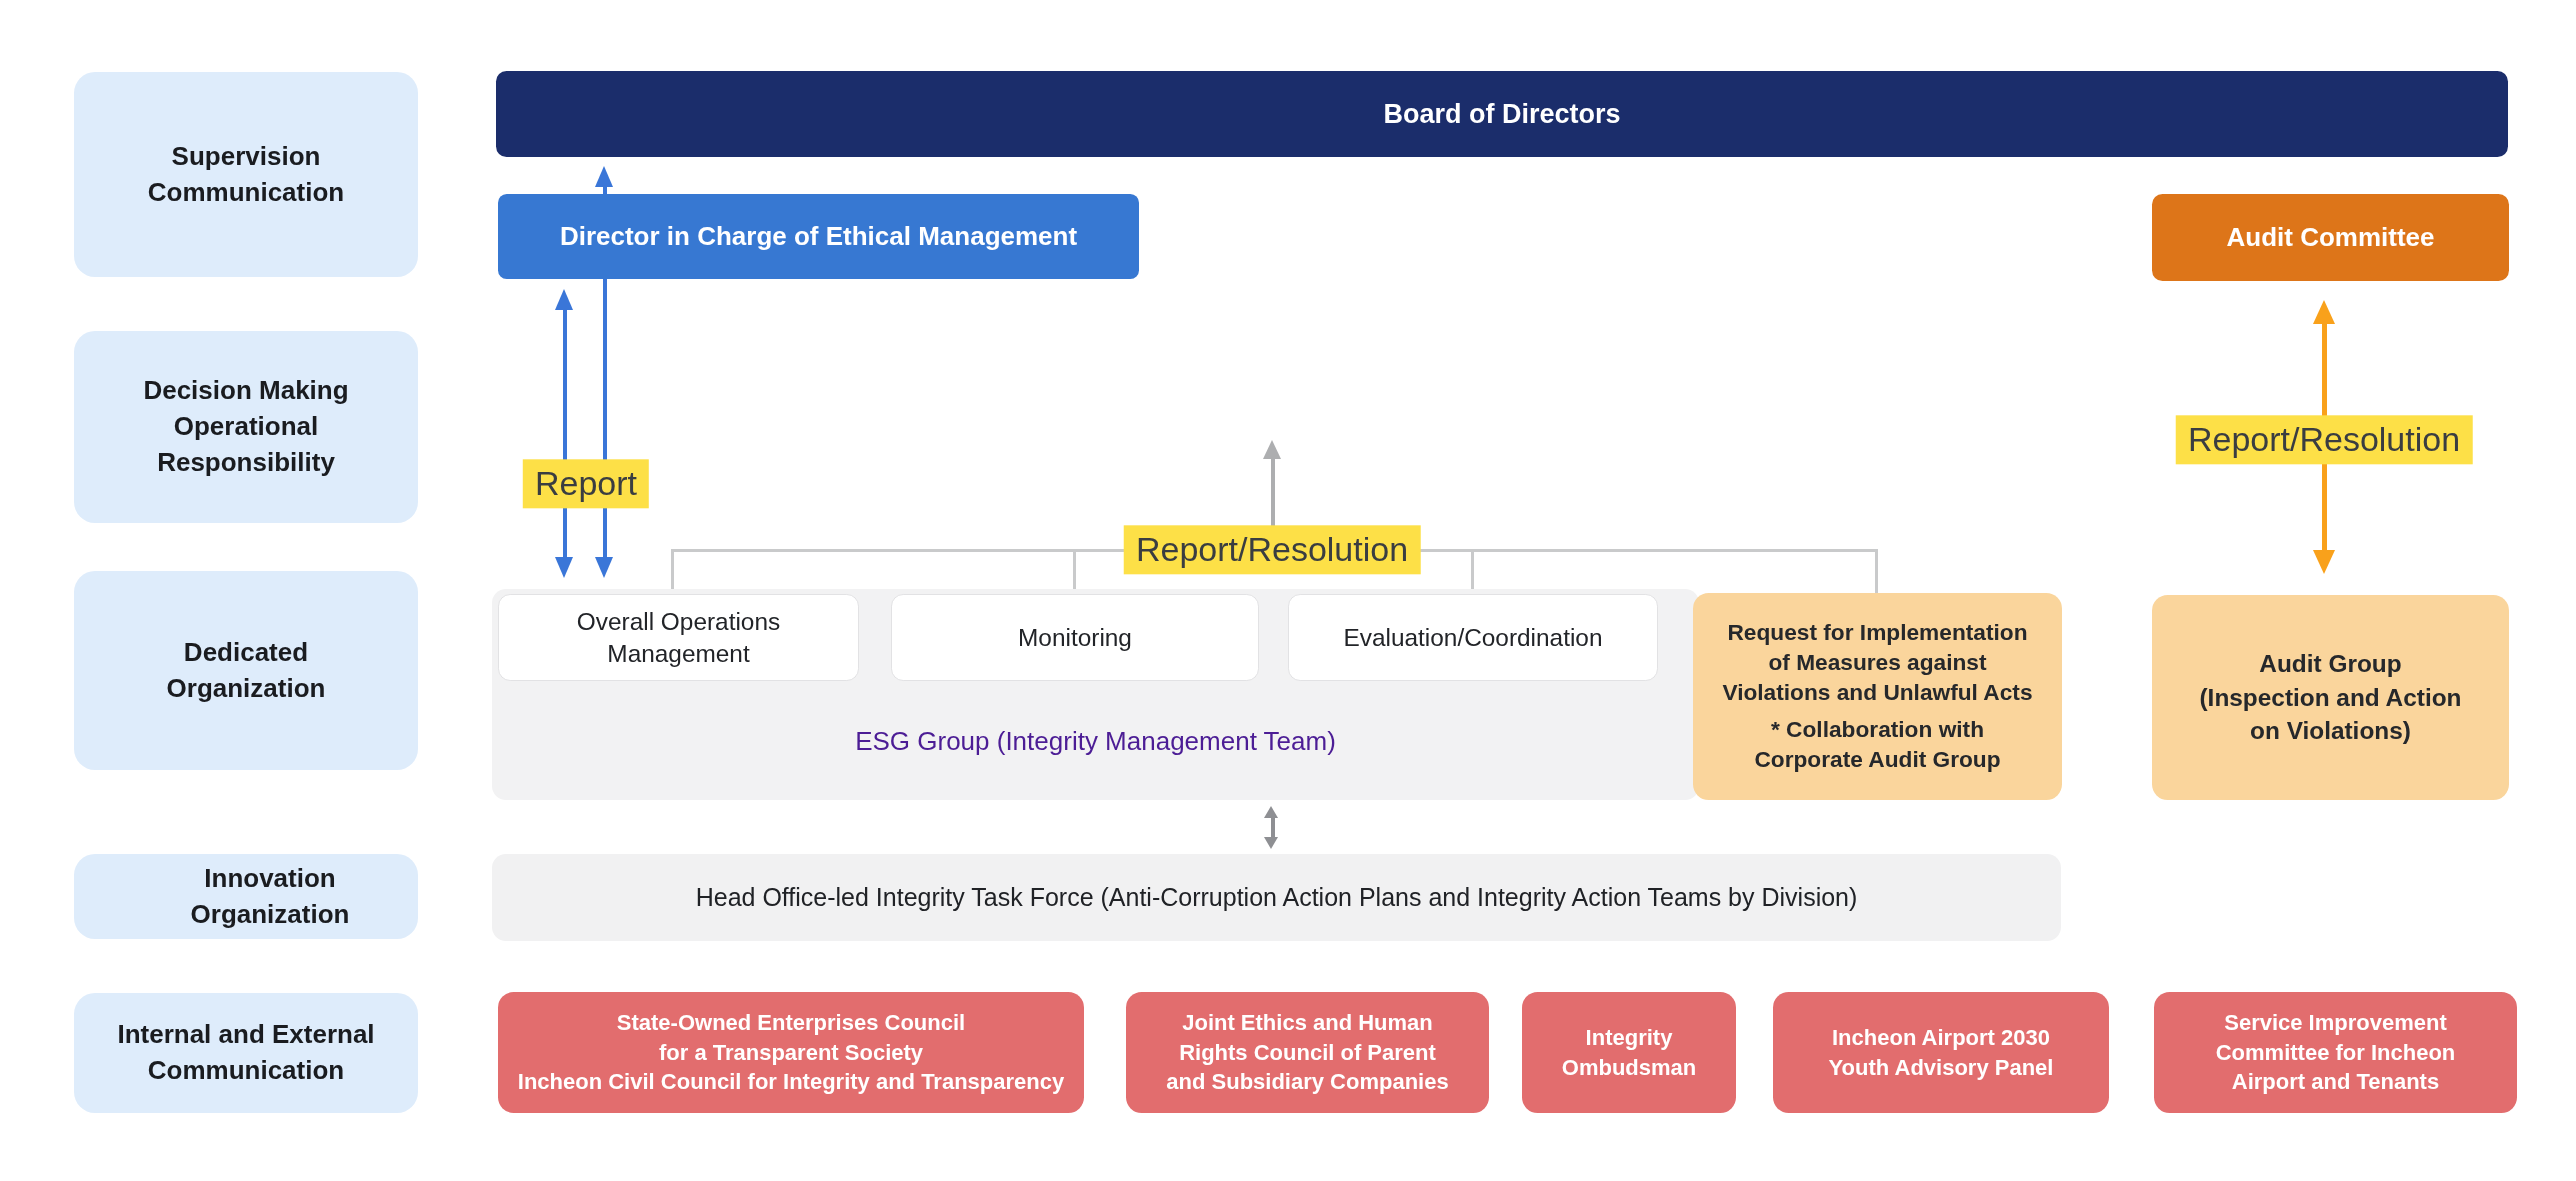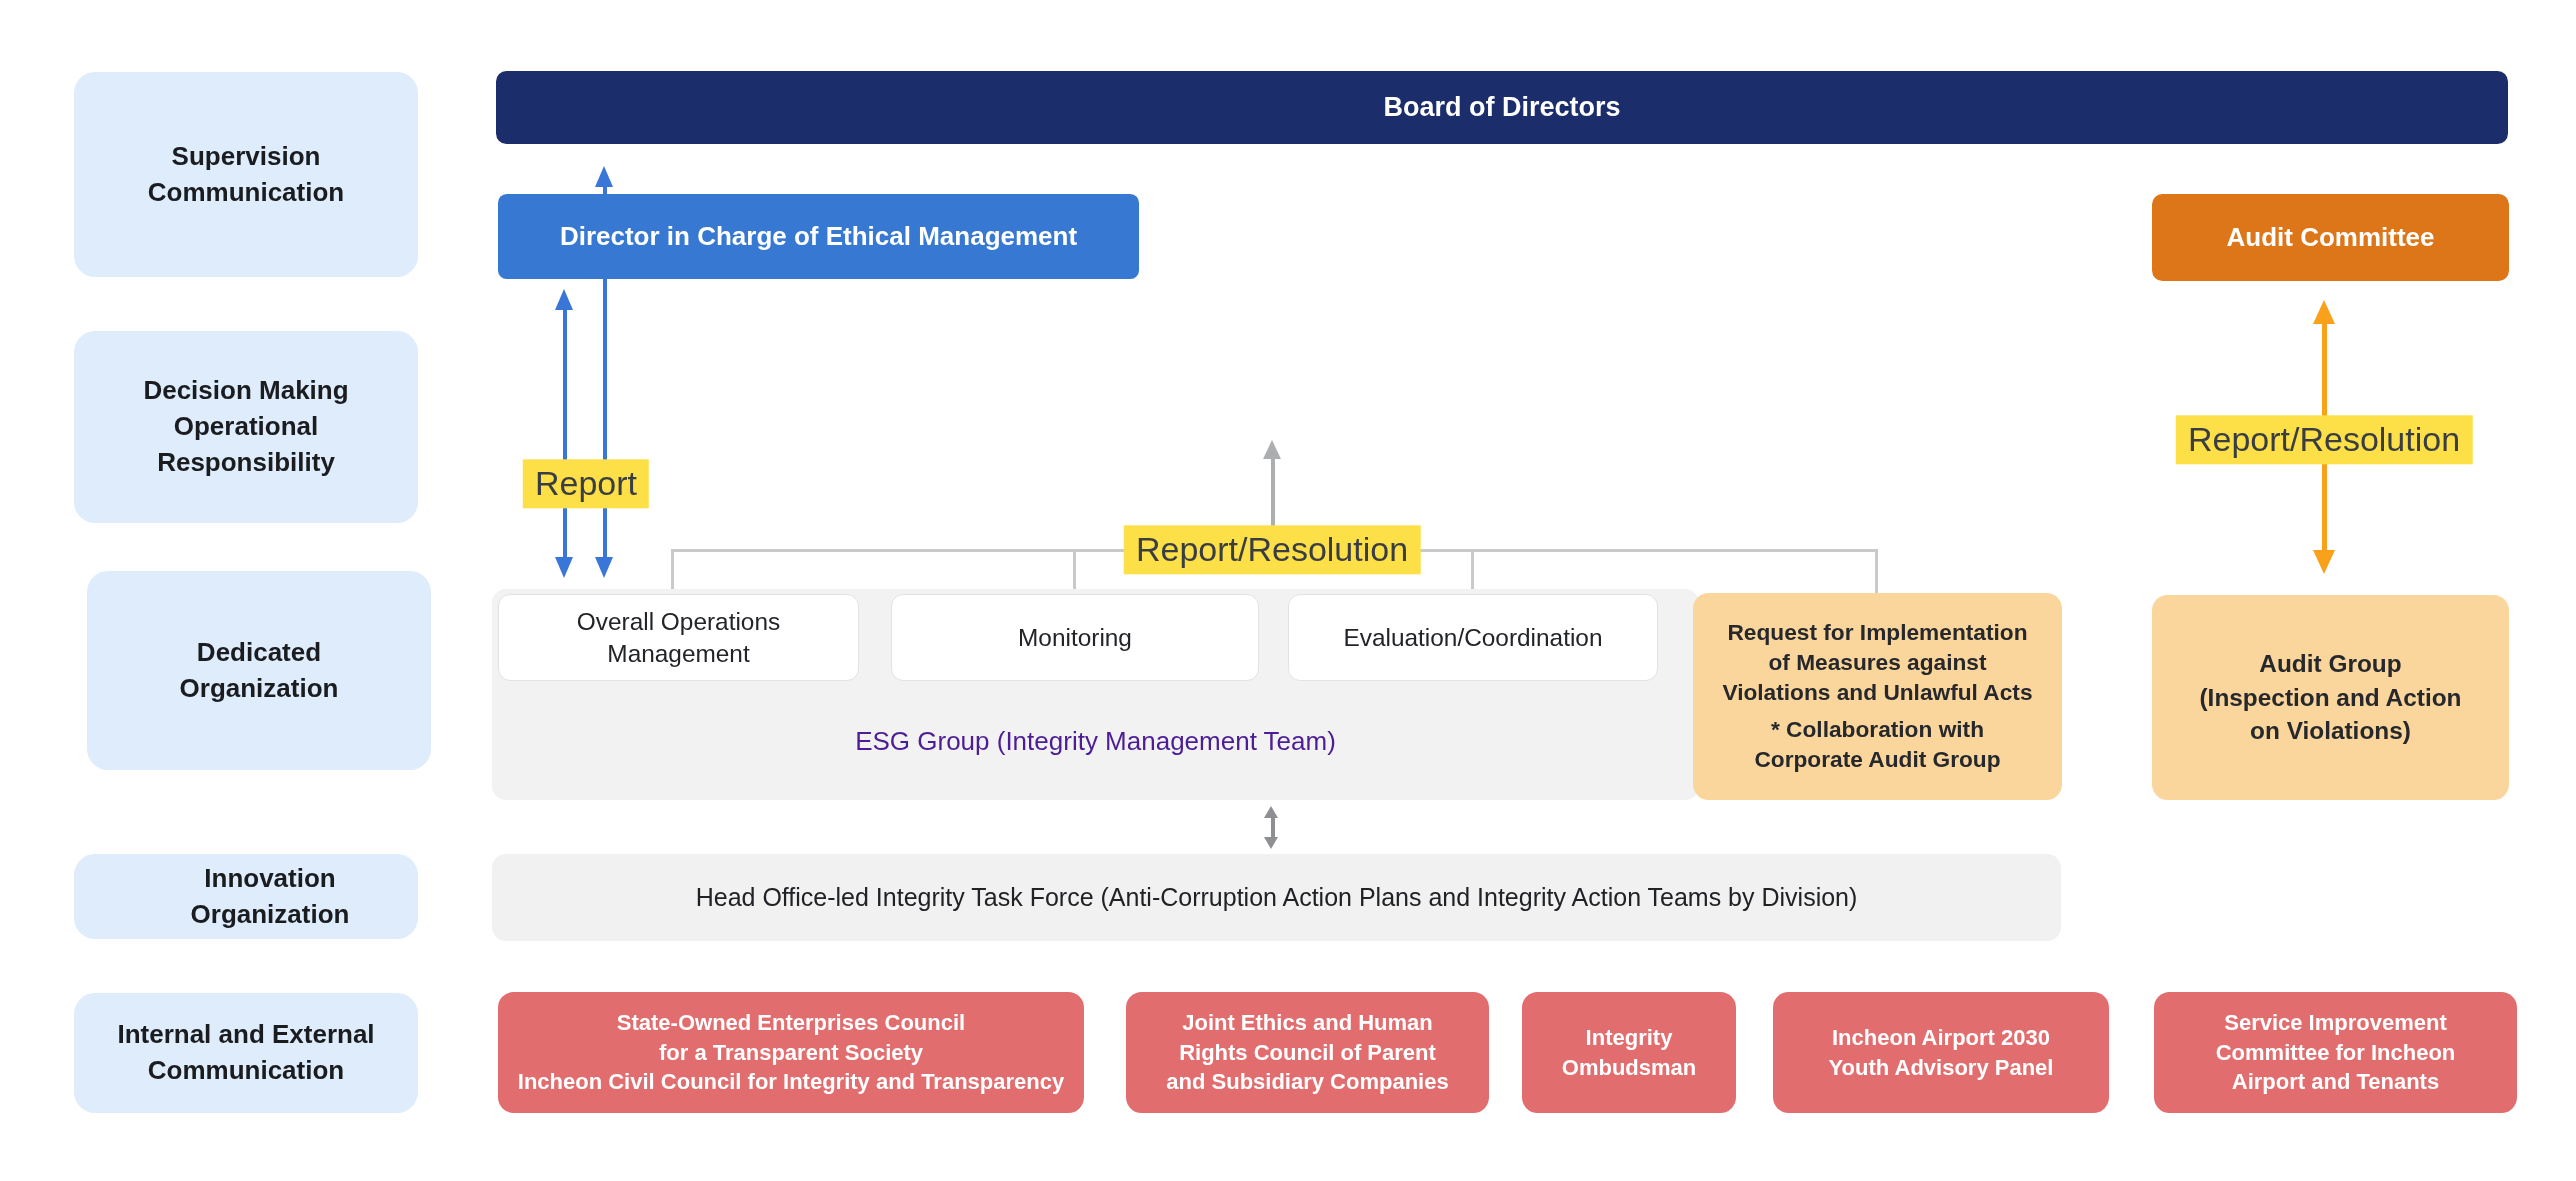--- a/index.html
+++ b/index.html
@@ -14,21 +14,21 @@
   }
   .abs{position:absolute;box-sizing:border-box;}
   .pre{white-space:pre-line;}
   .center{display:flex;align-items:center;justify-content:center;text-align:center;}
 
   
   .side{left:74px;width:344px;background:var(--light-blue);border-radius:21px;
         color:var(--ink);font-size:26px;font-weight:600;line-height:1.38;z-index:2;}
 
   
-  .board{left:496px;top:71px;width:2012px;height:73px;background:var(--navy);
+  .board{left:496px;top:71px;width:2012px;height:86px;background:var(--navy);
          border-radius:10.5px;color:#fff;font-size:27px;font-weight:700;z-index:2;}
   .director{left:498px;top:194px;width:641px;height:85px;background:var(--blue);
          border-radius:8.7px;color:#fff;font-size:26px;font-weight:700;z-index:3;}
   .auditcom{left:2152px;top:194px;width:357px;height:87px;background:var(--orange);
          border-radius:10.5px;color:#fff;font-size:26px;font-weight:700;z-index:2;}
   .teal{left:498px;top:336px;width:1549px;height:85px;background:var(--teal);
          border-radius:17.4px;color:#fff;font-size:26px;font-weight:700;z-index:3;}
 
   
   .esg-panel{left:492px;top:589px;width:1207px;height:211px;background:var(--panel-gray);
@@ -61,21 +61,21 @@
 </head>
 <body>
 
 <div class="canvas" style="--light-blue: #DEECFB; --navy: #1B2D6B; --blue: #3778D2; --teal: #079598; --orange: #DD7519; --light-orange: #FAD59C; --red: #E26D6E; --panel-gray: #F2F2F3; --line-gray: #C9CACB; --arrow-blue: #3A76D8; --arrow-orange: #F9A11B;">
 
   <div class="abs side center pre" style="top:72px;height:205px;">Supervision
 Communication</div>
   <div class="abs side center pre" style="top:331px;height:192px;">Decision Making
 Operational
 Responsibility</div>
-  <div class="abs side center pre" style="top:571px;height:199px;margin-left:13px;">Dedicated
+  <div class="abs side center pre" style="top:571px;height:199px;">Dedicated
 Organization</div>
   <div class="abs side center pre" style="top:854px;height:85px;padding-left:48px;">Innovation Organization</div>
   <div class="abs side center pre" style="top:993px;height:120px;">Internal and External
 Communication</div>
 
   <div class="abs board center">Board of Directors</div>
   <div class="abs director center">Director in Charge of Ethical Management</div>
   <div class="abs auditcom center">Audit Committee</div>
 
   <div class="abs tri" style="left:595px;top:166px;border-left:9.6px solid transparent;border-right:9.6px solid transparent;border-bottom:21px solid var(--arrow-blue);"></div>

